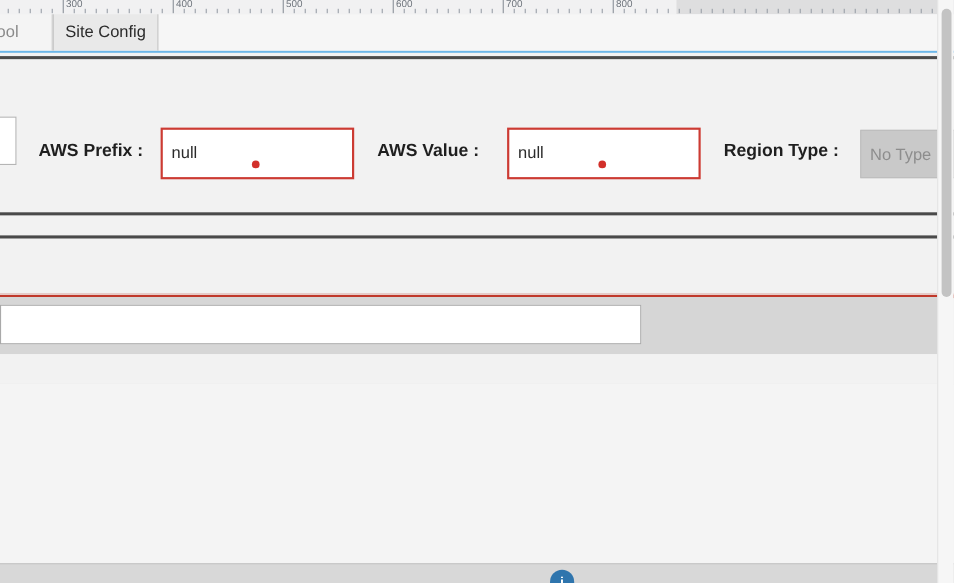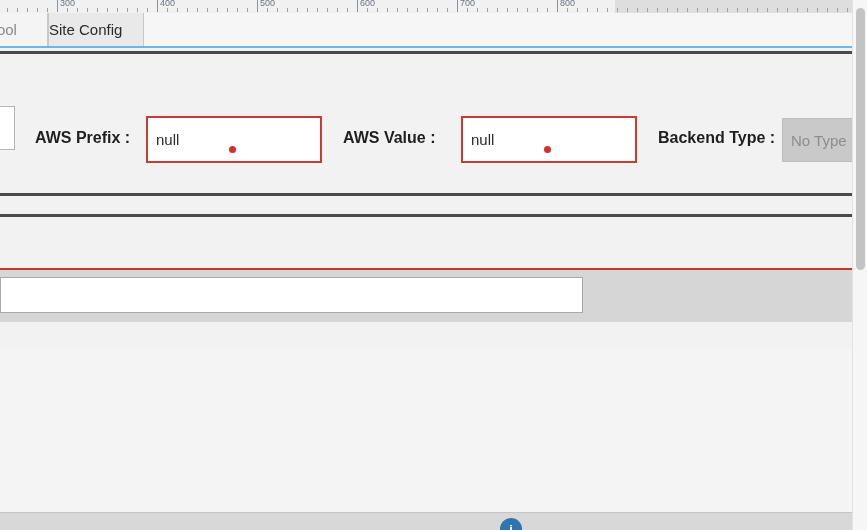--- a/index.html
+++ b/index.html
@@ -70,20 +70,21 @@
     background: #f4f4f4;
     border-bottom: 2px solid #6cb6e8;
   }
   .tab {
     position: absolute;
     top: 0;
     height: 33px;
     box-sizing: border-box;
     display: flex;
     align-items: center;
+    justify-content: center;
     font-size: 15px;
     background: #f4f4f4;
     border-right: 1px solid #c8c8c8;
     color: #8a8a8a;
     user-select: none;
   }
   .tab.active {
     background: #e9e9e9;
     color: #2b2b2b;
     border-left: 1px solid #c8c8c8;
@@ -374,21 +375,21 @@
       <span>null</span>
     </div>
     <div class="required-dot" style="left:229px; top:92px;"></div>
 
     <div class="field-label" style="left:343px; top:75px;">AWS Value :</div>
     <div class="textbox" style="left:461px; top:62px; width:176px; height:47px;">
       <span>null</span>
     </div>
     <div class="required-dot" style="left:544px; top:92px;"></div>
 
-    <div class="field-label" style="left:658px; top:75px;">Backend Type :</div>
+    <div class="field-label" style="left:658px; top:75px;">Region Type :</div>
     <div class="disabled-box" style="left:782px; top:64px; width:95px; height:44px;">
       <span>No Type</span>
     </div>
   </div>
 
   <div class="dark-bar bar-mid-a"></div>
   <div class="band-mid"></div>
   <div class="dark-bar bar-mid-b"></div>
   <div class="band-lower"></div>
 

